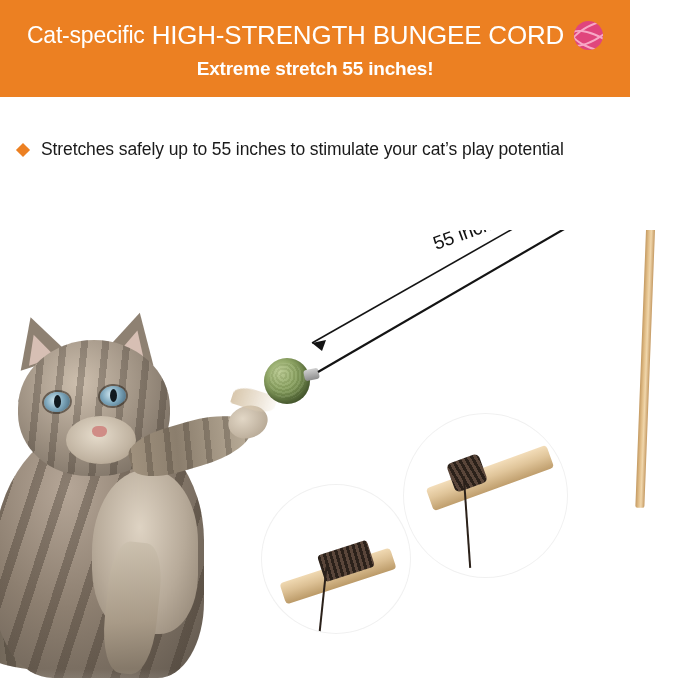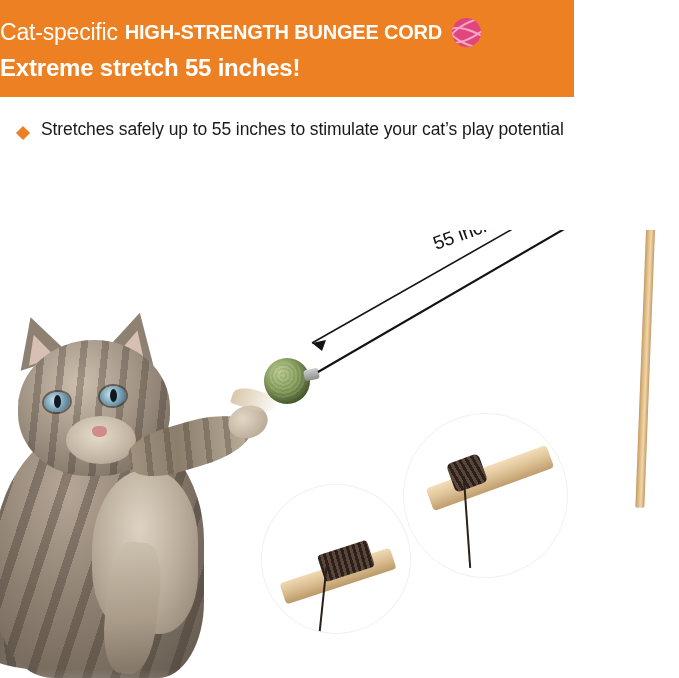--- a/index.html
+++ b/index.html
@@ -19,44 +19,44 @@
     height: 678px;
     background: #ffffff;
     overflow: hidden;
   }
 
   
   .banner {
     position: absolute;
     left: 0;
     top: 0;
-    width: 574px;
+    width: 630px;
     height: 97px;
     background: #ec8022;
     display: flex;
     flex-direction: column;
-    align-items: flex-start;
+    align-items: center;
     justify-content: center;
   }
   .banner-line1 {
     display: flex;
     align-items: center;
     justify-content: center;
     color: #ffffff;
     white-space: nowrap;
     margin-top: 2px;
   }
   .banner-line1 .lead {
     font-size: 23px;
     font-weight: normal;
     letter-spacing: -0.2px;
   }
   .banner-line1 .strong {
-    font-size: 20px;
-    font-weight: bold;
+    font-size: 26px;
+    font-weight: normal;
     margin-left: 7px;
     letter-spacing: -0.2px;
   }
   .yarn-ball {
     position: relative;
     width: 29px;
     height: 29px;
     margin-left: 10px;
     border-radius: 50%;
     background: #e0457d;
@@ -80,37 +80,38 @@
     left: -4px;
     top: 12px;
     width: 40px;
     height: 12px;
     border: 2px solid #f7a8c6;
     border-radius: 50%;
     transform: rotate(22deg);
   }
   .banner-line2 {
     color: #ffffff;
-    font-size: 24px;
+    font-size: 19px;
     font-weight: bold;
     margin-top: 7px;
     letter-spacing: -0.2px;
   }
 
   
   .bullets {
     position: absolute;
     left: 18px;
     top: 118px;
     width: 640px;
   }
   .bullet-row {
     display: flex;
-    align-items: center;
+    align-items: flex-start;
     margin-bottom: 10px;
+    margin-top: 20px;
   }
   .diamond {
     width: 10px;
     height: 10px;
     background: #ec8022;
     transform: rotate(45deg);
     margin-top: 7px;
     margin-right: 13px;
     flex: none;
   }

